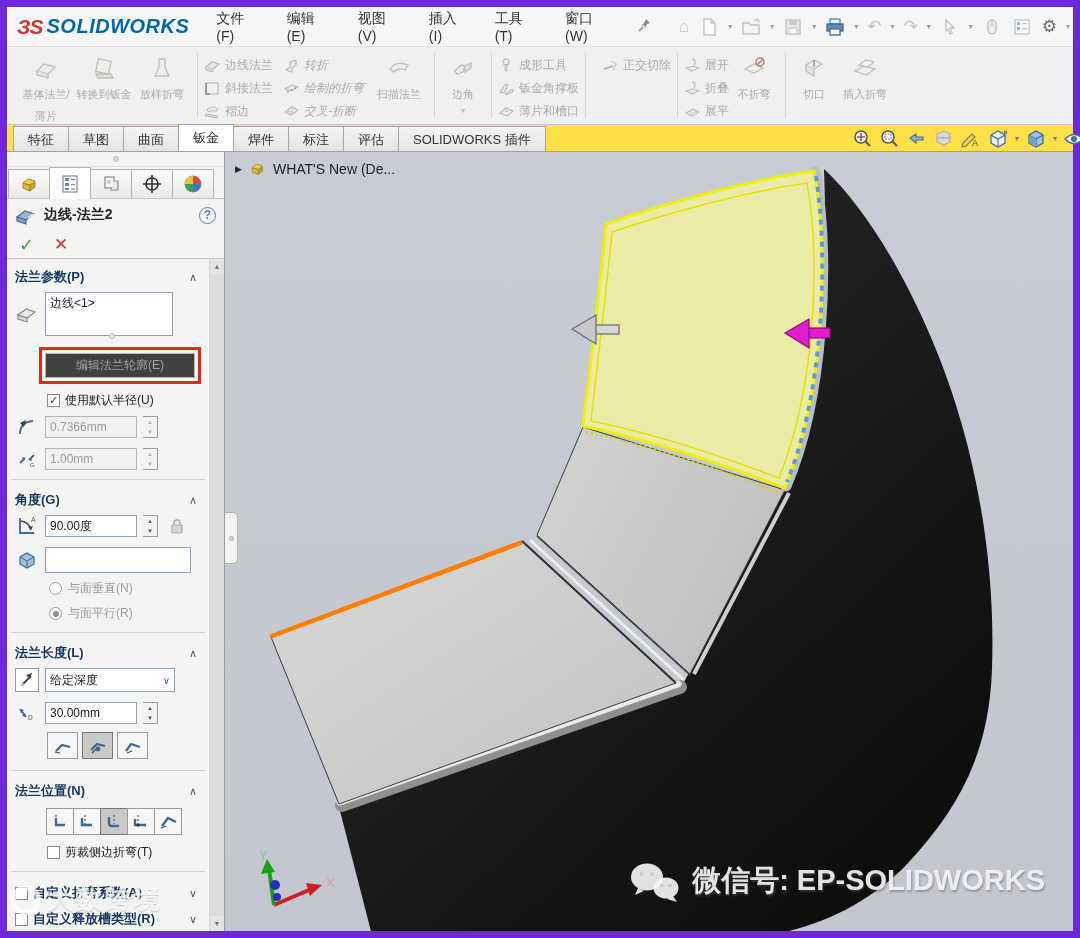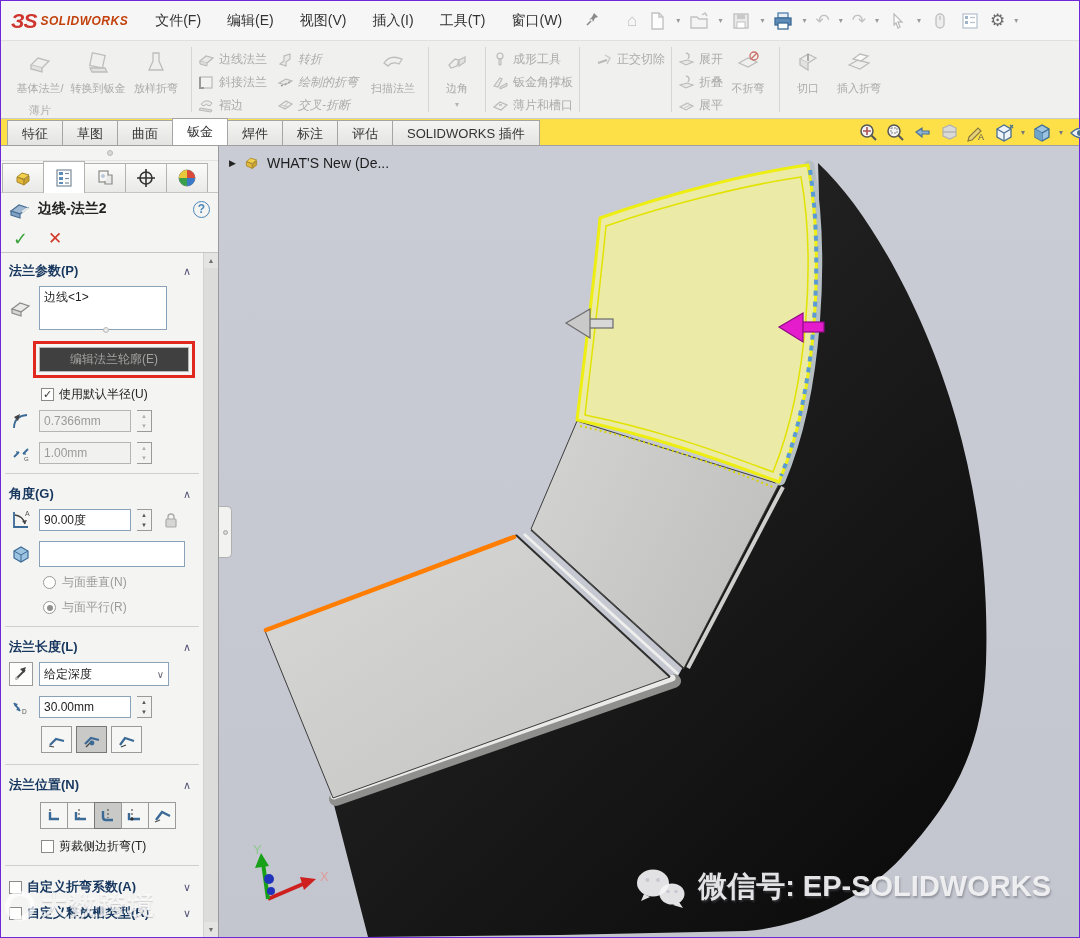--- a/index.html
+++ b/index.html
@@ -1,24 +1,24 @@
 <!DOCTYPE html>
 <html><head>
 <meta charset="utf-8">
 <style>
   * { margin:0; padding:0; box-sizing:border-box; }
   html,body { width:1080px; height:938px; overflow:hidden; background:#fff;
     font-family:"Liberation Sans","DejaVu Sans",sans-serif; }
-  #app { width:1080px; height:938px; display:flex; flex-direction:column; border:1px solid #6d28d9; }
+  #app { width:1080px; height:938px; display:flex; flex-direction:column; border:7px solid #6d28d9; }
 
   
   #menubar { height:40px; background:#f6f6f6; display:flex; align-items:center; border-bottom:1px solid #e0e0e0; }
   .logo-wrap { display:flex; align-items:center; padding:0 14px 0 10px; }
   .logo-mark { font-style:italic; font-weight:bold; font-size:21px; color:#cf352e; letter-spacing:-1px; margin-right:4px; }
-  .logo-text { font-style:italic; font-weight:bold; font-size:12px; color:#c2410c; letter-spacing:.5px; }
+  .logo-text { font-style:italic; font-weight:bold; font-size:20px; color:#0369a1; letter-spacing:.5px; }
   .menu-item { font-size:14px; color:#333; padding:8px 13px; cursor:default; }
   .pin { margin:0 10px; }
   .qat { display:flex; align-items:center; gap:2px; margin-left:12px; }
   .qat .qbtn { display:flex; align-items:center; padding:3px 4px; color:#c2c2c2; font-size:17px; }
   .qat .caret { font-size:8px; color:#9a9a9a; padding:0 3px; }
   .qicon { width:20px; height:20px; }
 
   
   #ribbon { height:78px; background:#f0f0ef; display:flex; align-items:stretch; border-bottom:1px solid #c9c9c9; padding:2px 0 2px 6px; }
   .rgroup { display:flex; align-items:flex-start; padding:2px 4px; }

